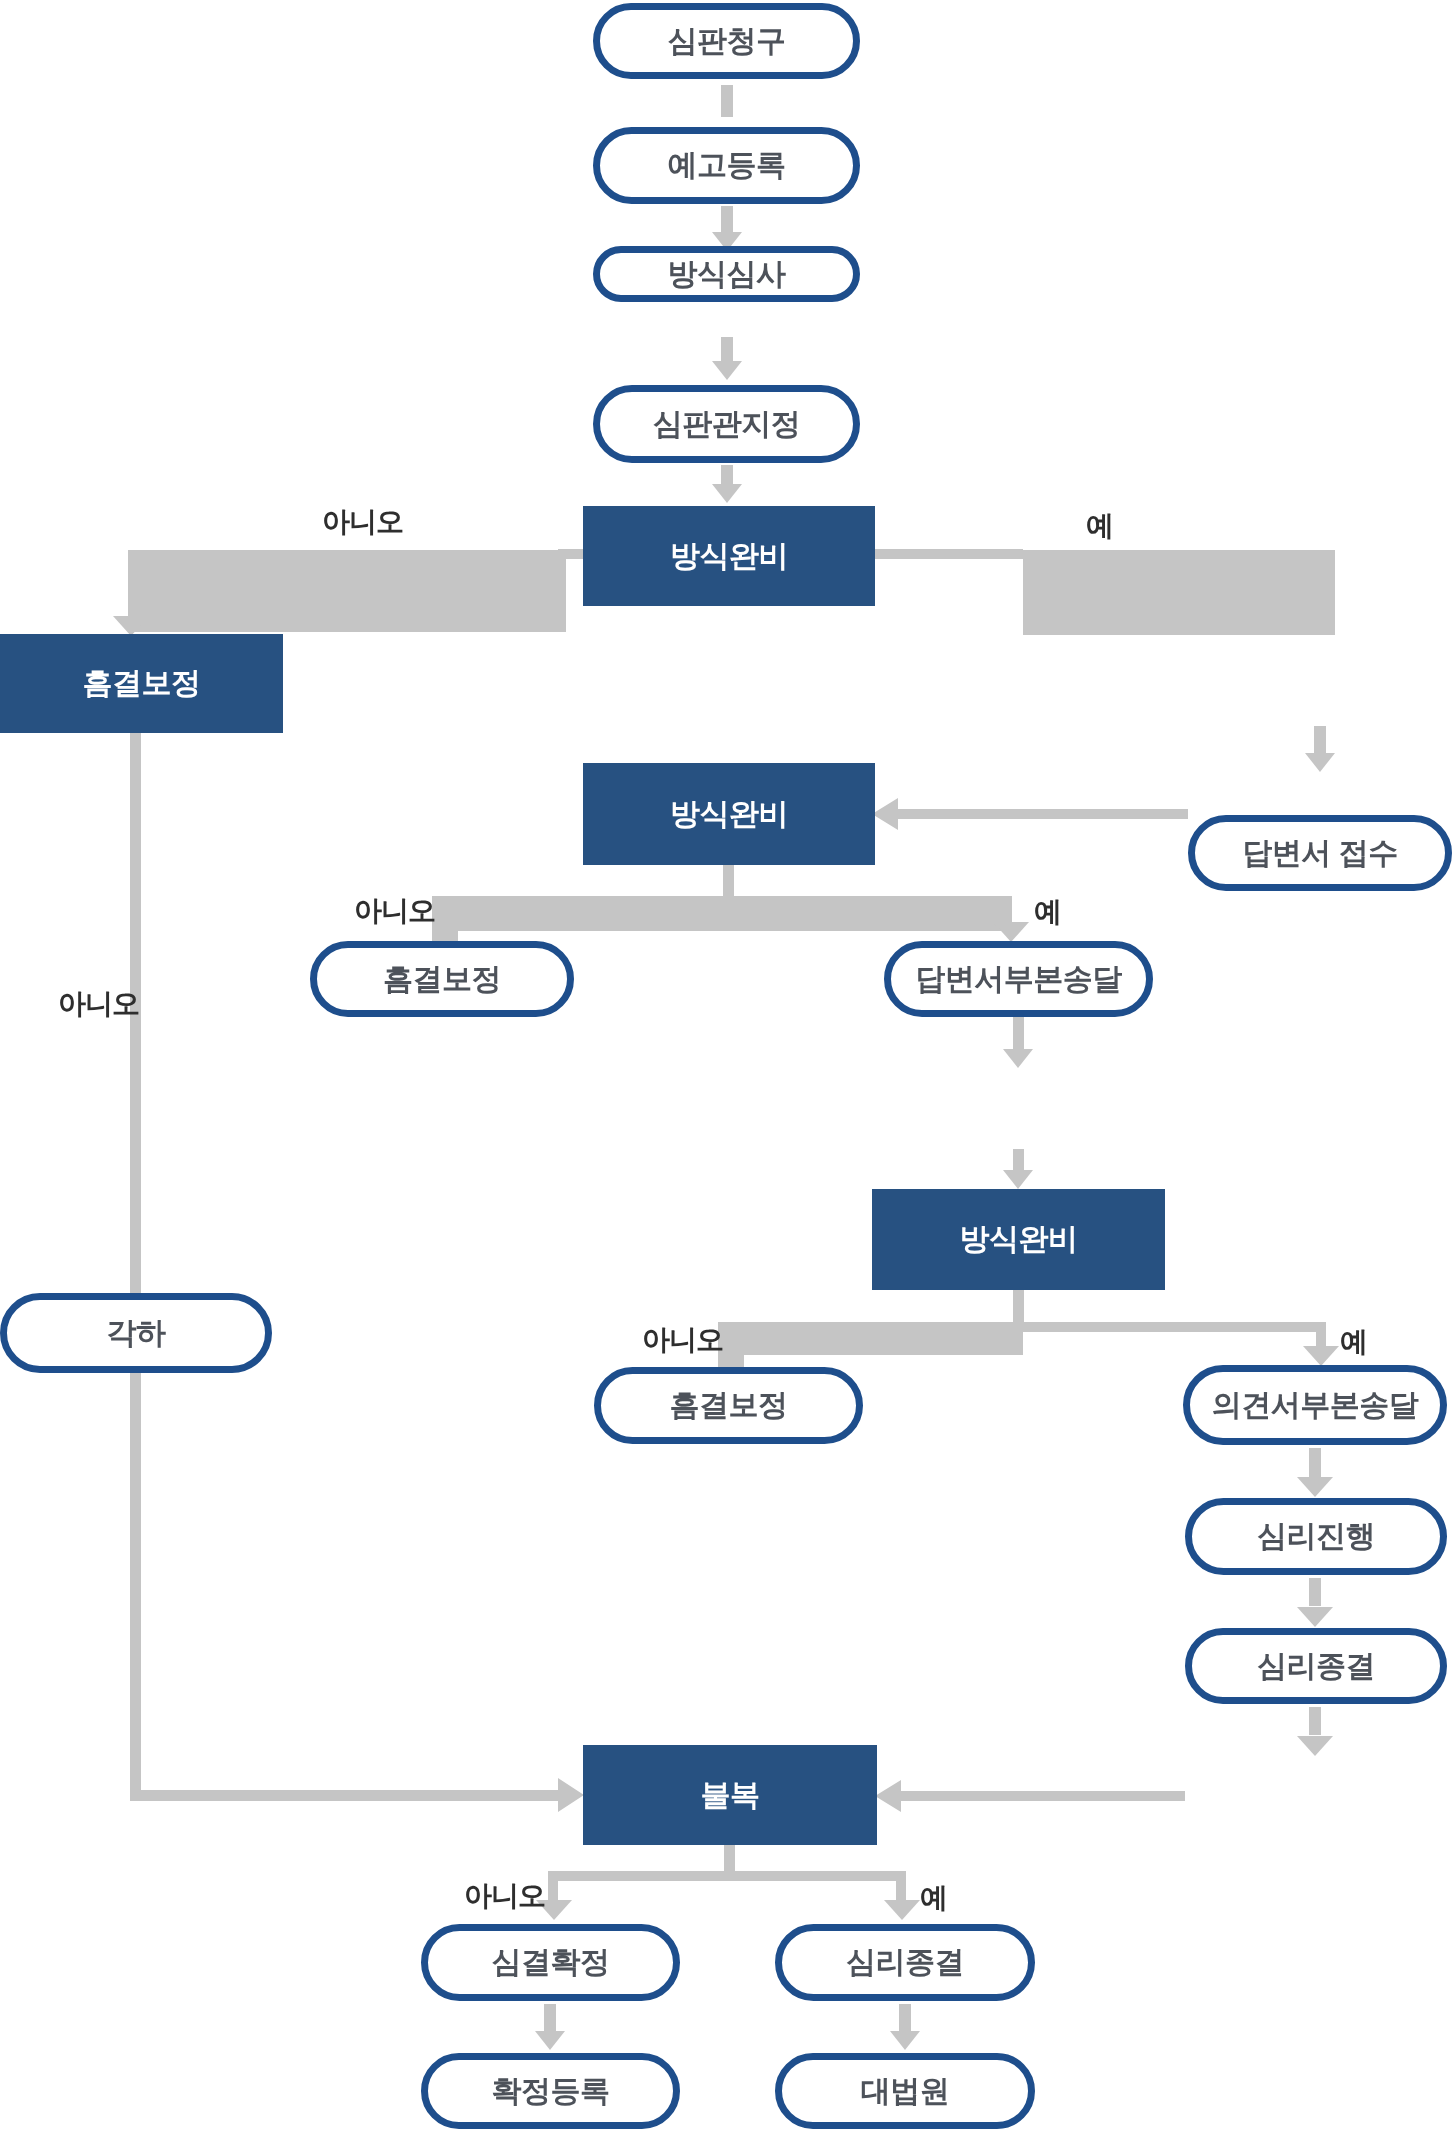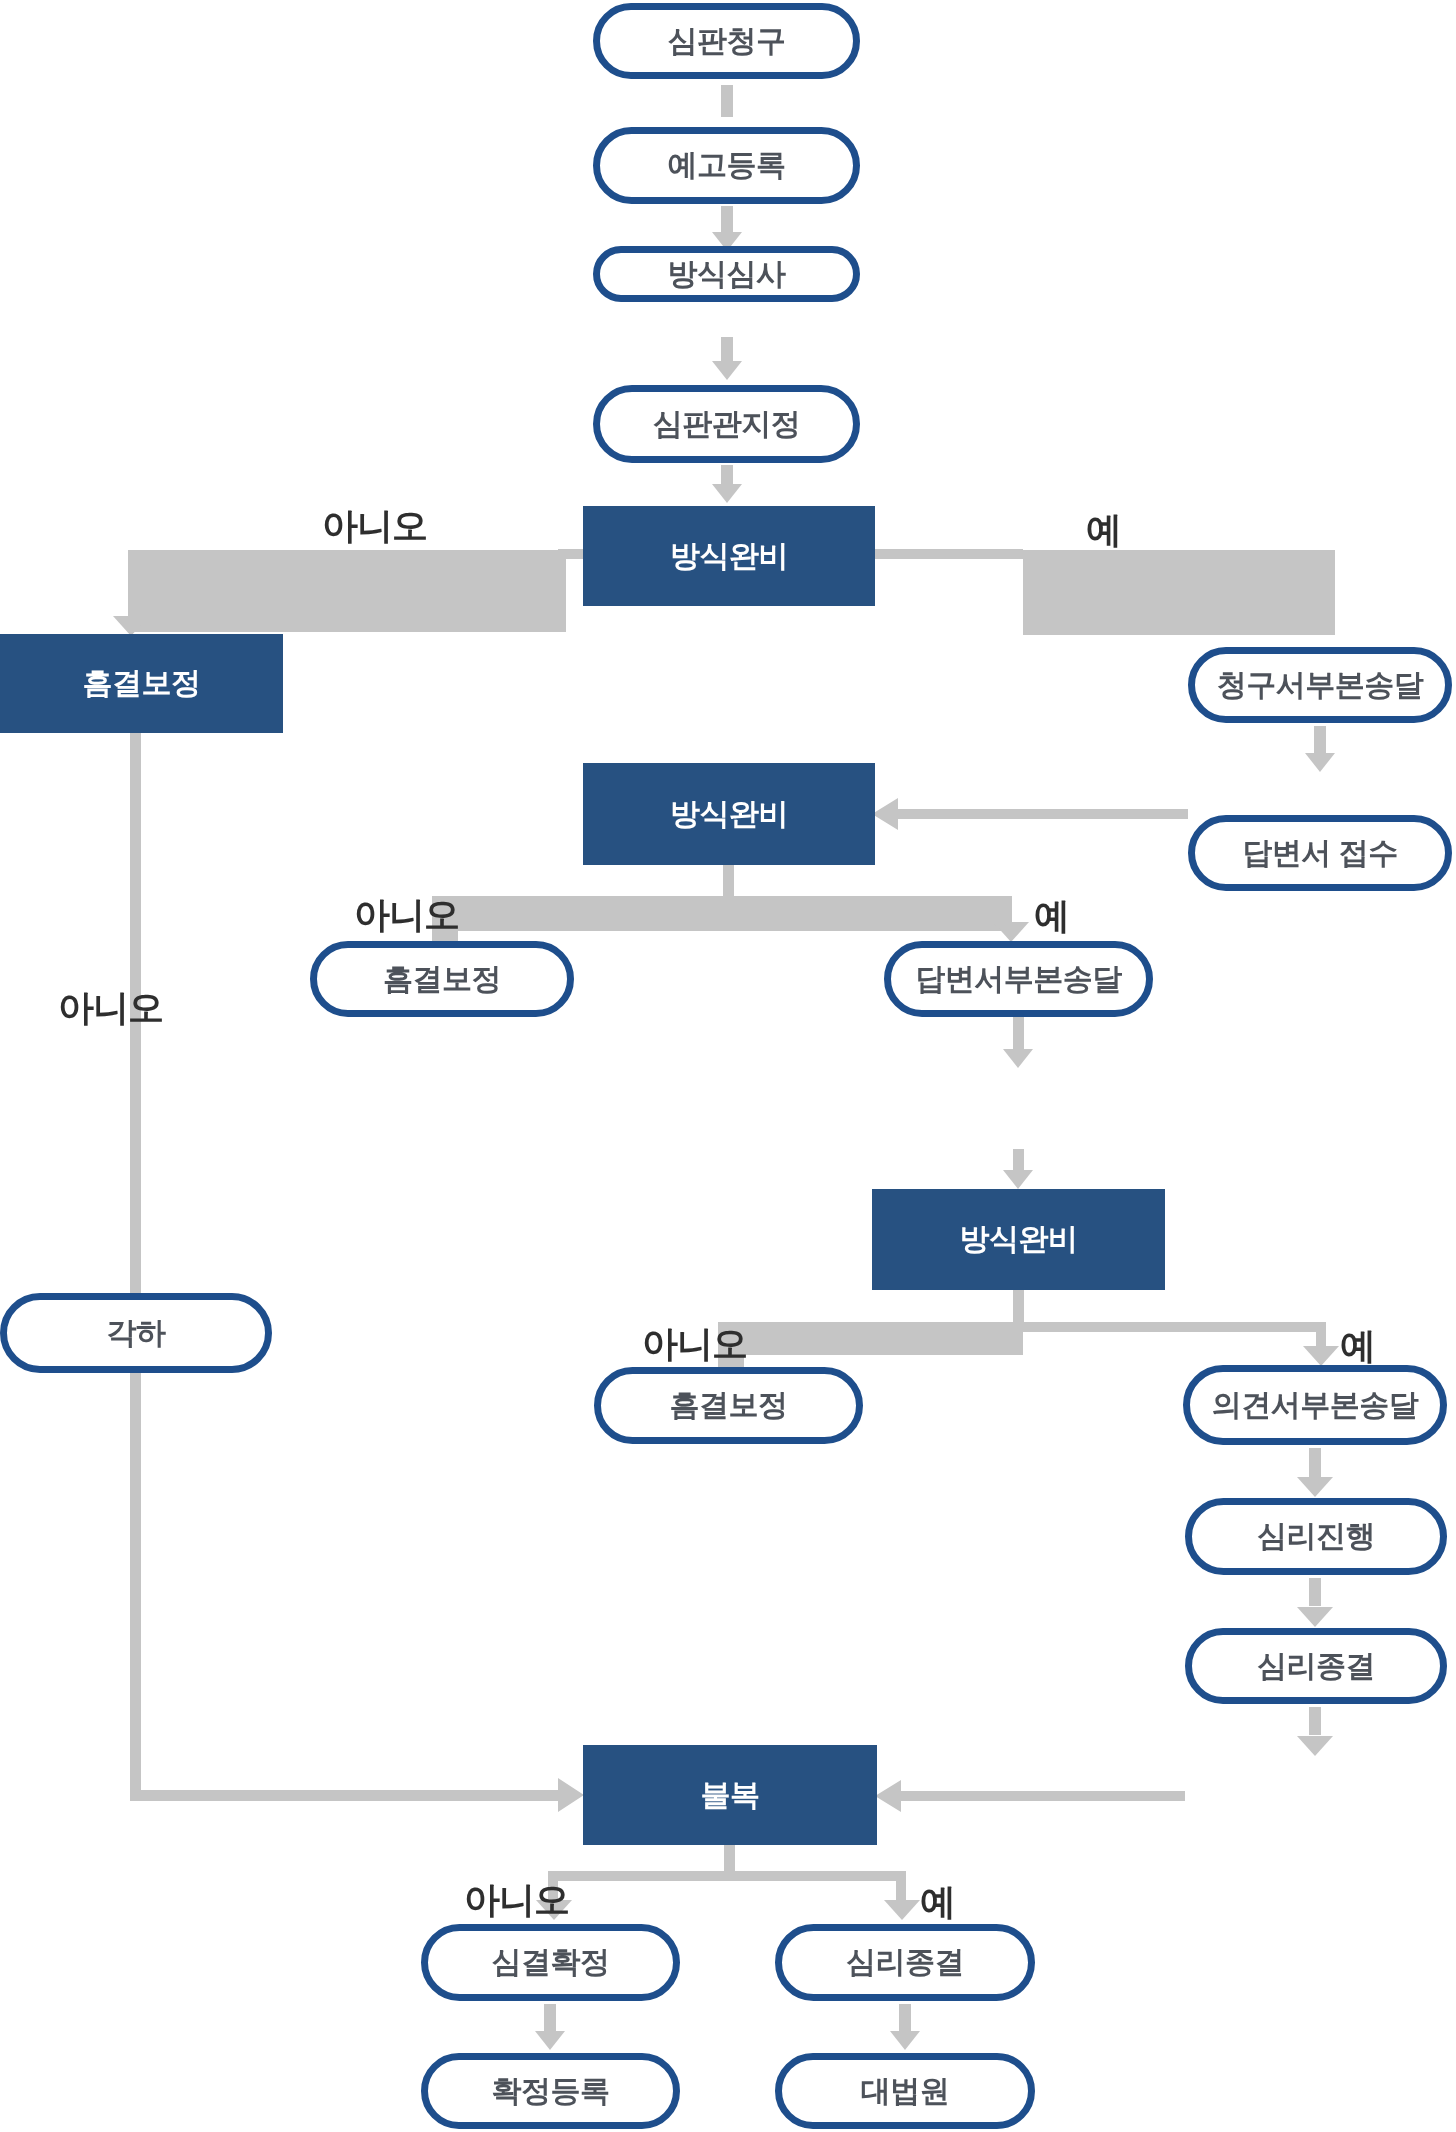--- a/index.html
+++ b/index.html
@@ -20,21 +20,21 @@
     display:flex;align-items:center;justify-content:center;
     color:var(--node-text);font-size:30px;font-weight:700;letter-spacing:-0.5px;white-space:nowrap;
   }
   .dbox{
     position:absolute;box-sizing:border-box;background:var(--decision-fill);
     display:flex;align-items:center;justify-content:center;
     color:var(--decision-text);font-size:30px;font-weight:700;letter-spacing:-0.5px;white-space:nowrap;
   }
   .elabel{
     position:absolute;color:var(--edge-label-text);
-    font-size:36px;font-weight:800;line-height:1;white-space:nowrap;letter-spacing:-1px;
+    font-size:28px;font-weight:800;line-height:1;white-space:nowrap;letter-spacing:-1px;
   }
   .arr{position:absolute;width:0;height:0;}
   .arr-down{border-left:18px solid transparent;border-right:18px solid transparent;border-top:20px solid var(--connector);}
   .arr-down-sm{border-left:15px solid transparent;border-right:15px solid transparent;border-top:19px solid var(--connector);}
   .arr-left{border-top:16px solid transparent;border-bottom:16px solid transparent;border-right:26px solid var(--connector);}
   .arr-right{border-top:17px solid transparent;border-bottom:17px solid transparent;border-left:26px solid var(--connector);}
 </style>
 </head>
 <body>
 
@@ -123,23 +123,20 @@
   <div class="pill" style="left:593px;top:127px;width:267px;height:77px;">
       <span>예고등록</span>
     </div>
   <div class="pill" style="left:593px;top:246px;width:267px;height:56px;">
       <span>방식심사</span>
     </div>
   <div class="pill" style="left:593px;top:385px;width:267px;height:78px;text-align:center;">
       <span>심판관지정</span>
     </div>
 
-  <div class="pill" style="left:1188px;top:647px;width:264px;height:76px;">
-      <span>청구서부본송달</span>
-    </div>
   <div class="pill" style="left:1188px;top:776px;width:264px;height:76px;margin-top:39px;">
       <span>답변서 접수</span>
     </div>
 
   <div class="pill" style="left:310px;top:941px;width:264px;height:76px;">
       <span>흠결보정</span>
     </div>
   <div class="pill" style="left:884px;top:941px;width:269px;height:76px;">
       <span>답변서부본송달</span>
     </div>

